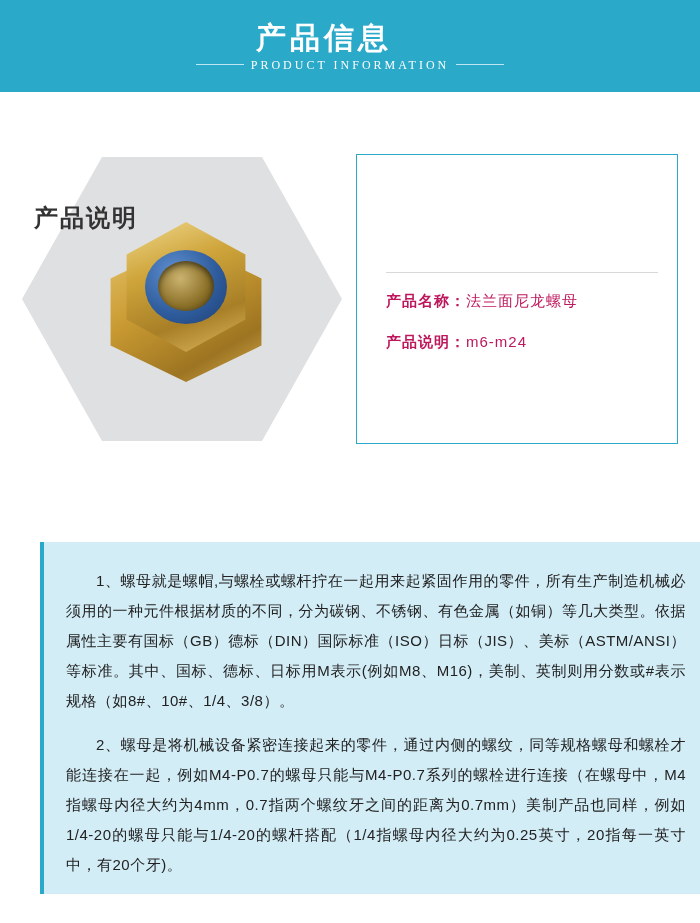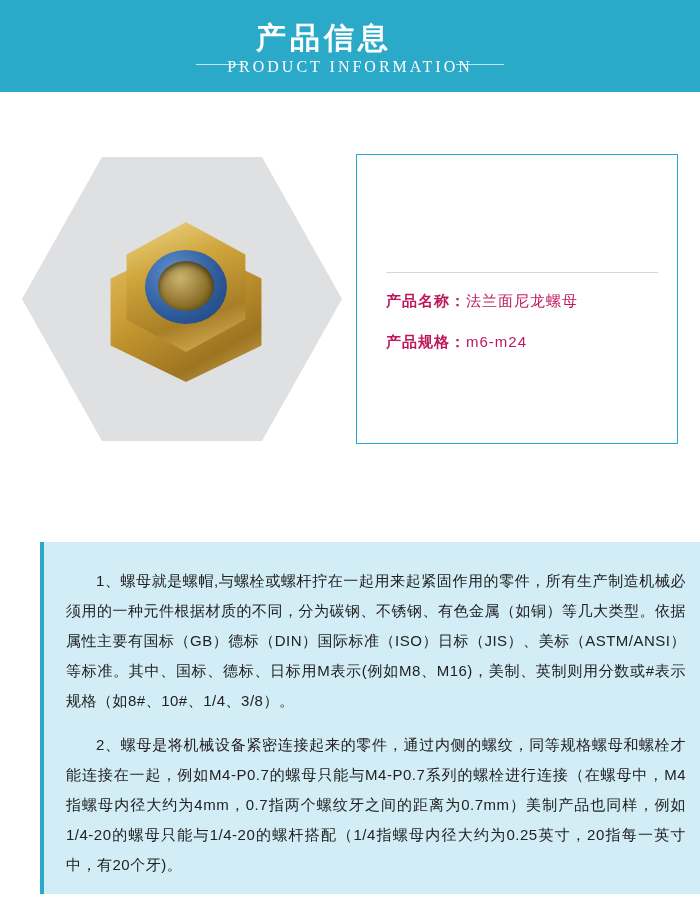--- a/index.html
+++ b/index.html
@@ -47,21 +47,21 @@
     letter-spacing: 4px;
     font-family: "Liberation Sans", sans-serif;
   }
   .header-sub {
     position: absolute;
     left: 0;
     top: 58px;
     width: 700px;
     text-align: center;
     color: #ffffff;
-    font-size: 16px;
+    font-size: 12px;
     letter-spacing: 3px;
     font-family: "Liberation Serif", serif;
   }
   .header-rule-left {
     position: absolute;
     top: 64px;
     left: 196px;
     width: 48px;
     height: 1px;
     background: #bde7f2;
@@ -234,28 +234,29 @@
       <div class="hexagon"></div>
       <div class="nut">
         <div class="nut-flange"></div>
         <div class="nut-body"></div>
         <div class="nut-ring"></div>
         <div class="nut-hole"></div>
       </div>
     </div>
 
     <div class="info-card"></div>
+    <div class="info-title">产品说明</div>
     <div class="info-divider"></div>
 
     <div class="info-list">
       <div class="info-row">
         <span class="k">产品名称：</span><span class="v">法兰面尼龙螺母</span>
       </div>
       <div class="info-row">
-        <span class="k">产品规格：</span><span class="v">m6-m24</span>
+        <span class="k">产品说明：</span><span class="v">m6-m24</span>
       </div>
     </div>
 
   </div>
 
   <div class="desc">
     <p>1、螺母就是螺帽,与螺栓或螺杆拧在一起用来起紧固作用的零件，所有生产制造机械必须用的一种元件根据材质的不同，分为碳钢、不锈钢、有色金属（如铜）等几大类型。依据属性主要有国标（GB）德标（DIN）国际标准（ISO）日标（JIS）、美标（ASTM/ANSI）等标准。其中、国标、德标、日标用M表示(例如M8、M16)，美制、英制则用分数或#表示规格（如8#、10#、1/4、3/8）。</p>
     <p>2、螺母是将机械设备紧密连接起来的零件，通过内侧的螺纹，同等规格螺母和螺栓才能连接在一起，例如M4-P0.7的螺母只能与M4-P0.7系列的螺栓进行连接（在螺母中，M4指螺母内径大约为4mm，0.7指两个螺纹牙之间的距离为0.7mm）美制产品也同样，例如1/4-20的螺母只能与1/4-20的螺杆搭配（1/4指螺母内径大约为0.25英寸，20指每一英寸中，有20个牙)。</p>
   </div>
 

